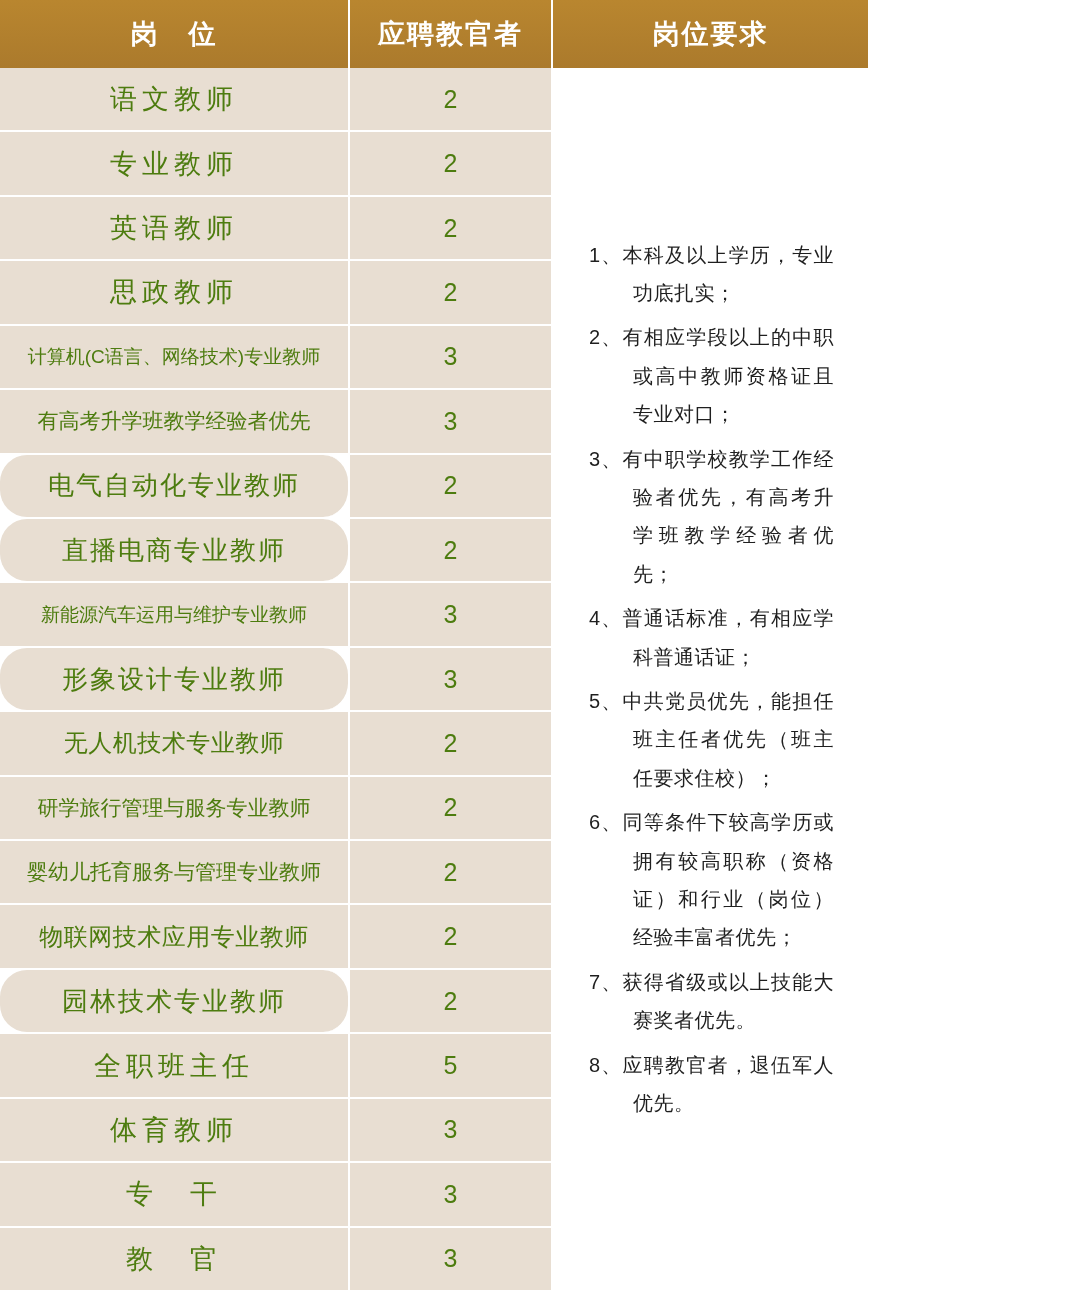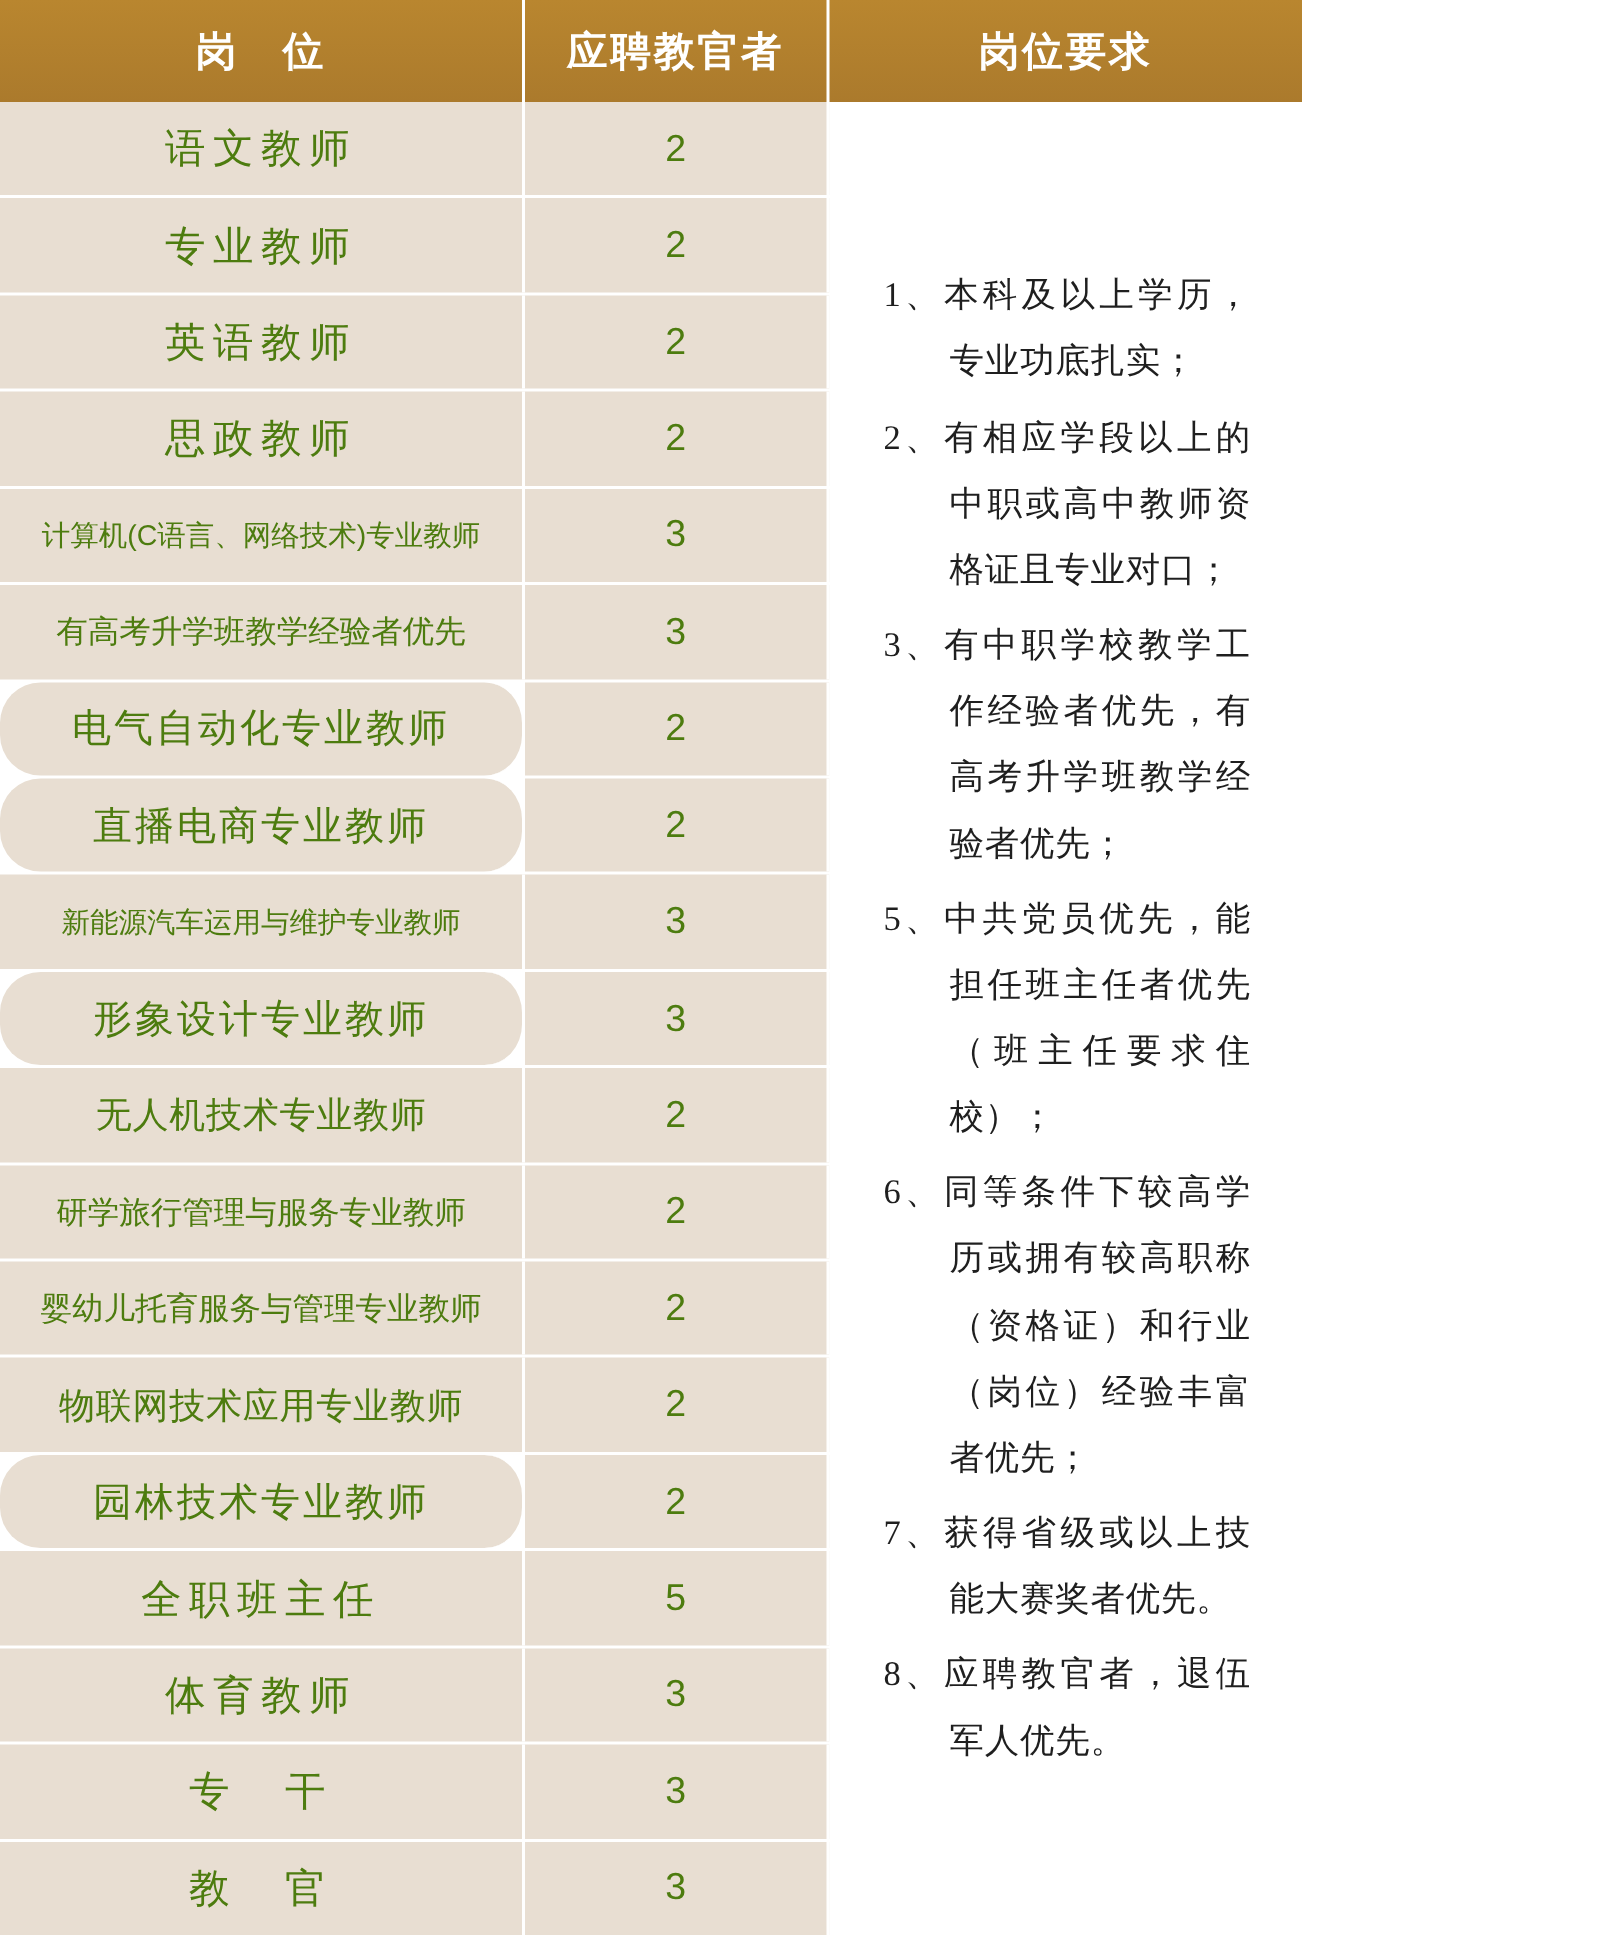--- a/index.html
+++ b/index.html
@@ -95,30 +95,29 @@
     background: #ffffff;
     display: flex;
     align-items: center;
     box-sizing: border-box;
     padding: 0 34px 0 36px;
   }
   .req-list {
     width: 100%;
   }
   .req-item {
-    font-size: 23px;
+    font-size: 20px;
     line-height: 1.92;
     color: #1f1f1f;
     text-align: justify;
     text-indent: 0;
     padding-left: 44px;
     text-indent: -44px;
     margin: 0 0 6px 0;
     letter-spacing: 0.5px;
-    font-family: Liberation Serif, serif;
   }
   .req-item:last-child { margin-bottom: 0; }
 </style>
 </head>
 <body>
 
 <div class="table">
 
   <div class="header-row">
     <div class="header-cell col-post">岗　位</div>
@@ -225,20 +224,21 @@
         <div class="cell num">3</div>
       </div>
 
     </div>
 
     <div class="req-cell">
       <div class="req-list">
         <p class="req-item">1、本科及以上学历，专业功底扎实；</p>
         <p class="req-item">2、有相应学段以上的中职或高中教师资格证且专业对口；</p>
         <p class="req-item">3、有中职学校教学工作经验者优先，有高考升学班教学经验者优先；</p>
+        <p class="req-item">4、普通话标准，有相应学科普通话证；</p>
         <p class="req-item">5、中共党员优先，能担任班主任者优先（班主任要求住校）；</p>
         <p class="req-item">6、同等条件下较高学历或拥有较高职称（资格证）和行业（岗位）经验丰富者优先；</p>
         <p class="req-item">7、获得省级或以上技能大赛奖者优先。</p>
         <p class="req-item">8、应聘教官者，退伍军人优先。</p>
       </div>
     </div>
 
   </div>
 </div>
 

